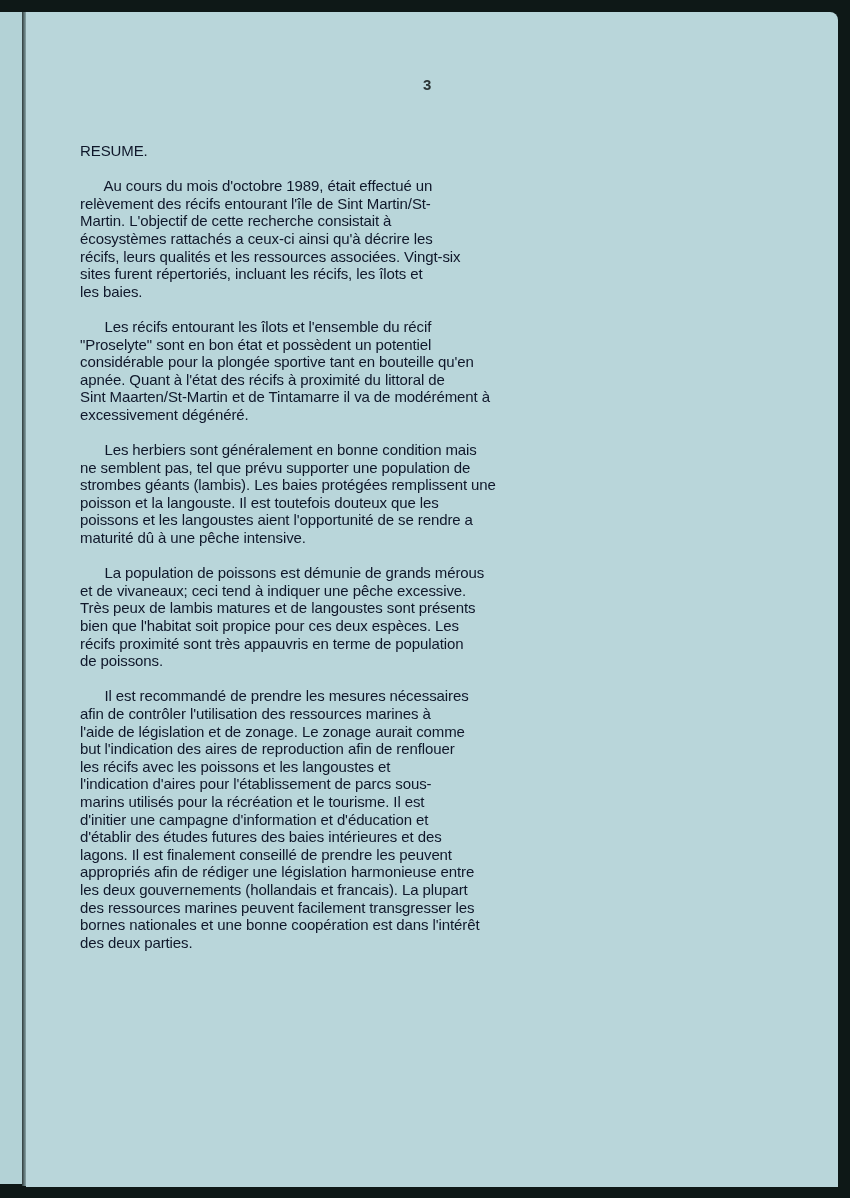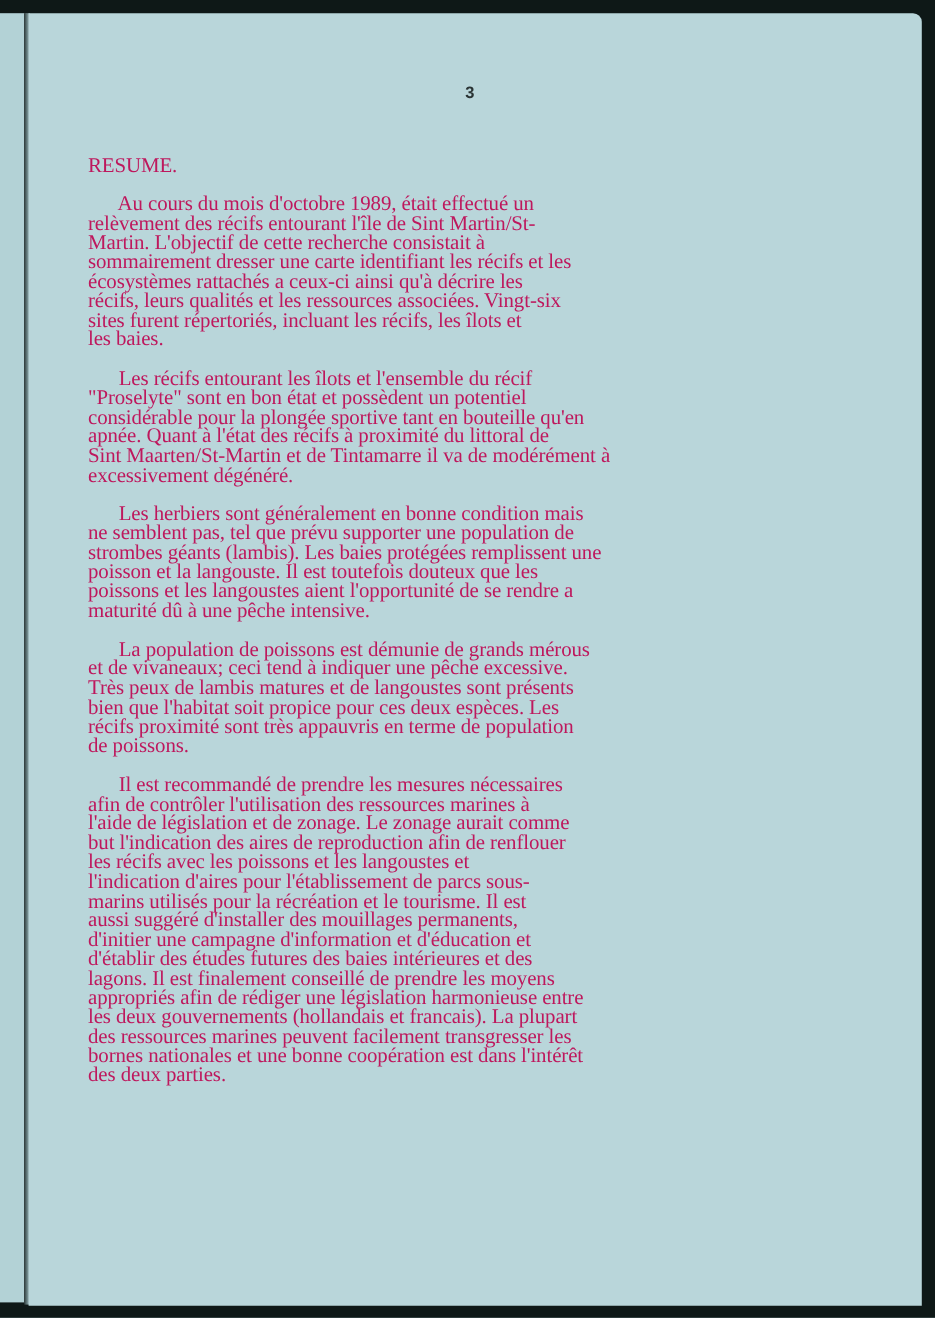--- a/index.html
+++ b/index.html
@@ -22,23 +22,23 @@
     background: #b9d6da;
     border-top-right-radius: 8px;
   }
   .page-number {
     position: absolute; left: 397px; top: 64px;
     font-family: "Liberation Sans", sans-serif; font-weight: bold;
     font-size: 15px; color: #2a3434;
   }
   .content {
     position: absolute; left: 54px; top: 130px; width: 690px;
-    font-family: Liberation Serif, serif;
-    font-size: 19px; line-height: 17.6px;
-    color: #be185d; letter-spacing: -0.1px;
+    font-family: Liberation Sans, sans-serif;
+    font-size: 15px; line-height: 17.6px;
+    color: #0f172a; letter-spacing: -0.1px;
   }
   .heading { margin: 0 0 17.6px 0; white-space: pre; }
   .para { margin: 0 0 17.6px 0; }
   .line { display: block; white-space: pre; }
 </style>
 </head>
 <body>
 
 <div class="prev-page"></div>
 <div class="gutter-shadow"></div>
@@ -46,21 +46,20 @@
 <div class="page">
   <div class="page-number">3</div>
 
   <div class="content">
     <div class="heading">RESUME.</div>
 
     <div class="para">
       <span class="line">      Au cours du mois d'octobre 1989, était effectué un</span>
       <span class="line">relèvement des récifs entourant l'île de Sint Martin/St-</span>
       <span class="line">Martin. L'objectif de cette recherche consistait à</span>
-      <span class="line">sommairement dresser une carte identifiant les récifs et les</span>
       <span class="line">écosystèmes rattachés a ceux-ci ainsi qu'à décrire les</span>
       <span class="line">récifs, leurs qualités et les ressources associées. Vingt-six</span>
       <span class="line">sites furent répertoriés, incluant les récifs, les îlots et</span>
       <span class="line">les baies.</span>
     </div>
 
     <div class="para">
       <span class="line">      Les récifs entourant les îlots et l'ensemble du récif</span>
       <span class="line">"Proselyte" sont en bon état et possèdent un potentiel</span>
       <span class="line">considérable pour la plongée sportive tant en bouteille qu'en</span>
@@ -88,24 +87,23 @@
     </div>
 
     <div class="para">
       <span class="line">      Il est recommandé de prendre les mesures nécessaires</span>
       <span class="line">afin de contrôler l'utilisation des ressources marines à</span>
       <span class="line">l'aide de législation et de zonage. Le zonage aurait comme</span>
       <span class="line">but l'indication des aires de reproduction afin de renflouer</span>
       <span class="line">les récifs avec les poissons et les langoustes et</span>
       <span class="line">l'indication d'aires pour l'établissement de parcs sous-</span>
       <span class="line">marins utilisés pour la récréation et le tourisme. Il est</span>
-      <span class="line">aussi suggéré d'installer des mouillages permanents,</span>
       <span class="line">d'initier une campagne d'information et d'éducation et</span>
       <span class="line">d'établir des études futures des baies intérieures et des</span>
-      <span class="line">lagons. Il est finalement conseillé de prendre les moyens</span>
+      <span class="line">lagons. Il est finalement conseillé de prendre les peuvent</span>
       <span class="line">appropriés afin de rédiger une législation harmonieuse entre</span>
       <span class="line">les deux gouvernements (hollandais et francais). La plupart</span>
       <span class="line">des ressources marines peuvent facilement transgresser les</span>
       <span class="line">bornes nationales et une bonne coopération est dans l'intérêt</span>
       <span class="line">des deux parties.</span>
     </div>
   </div>
 </div>
 
 </body></html>

